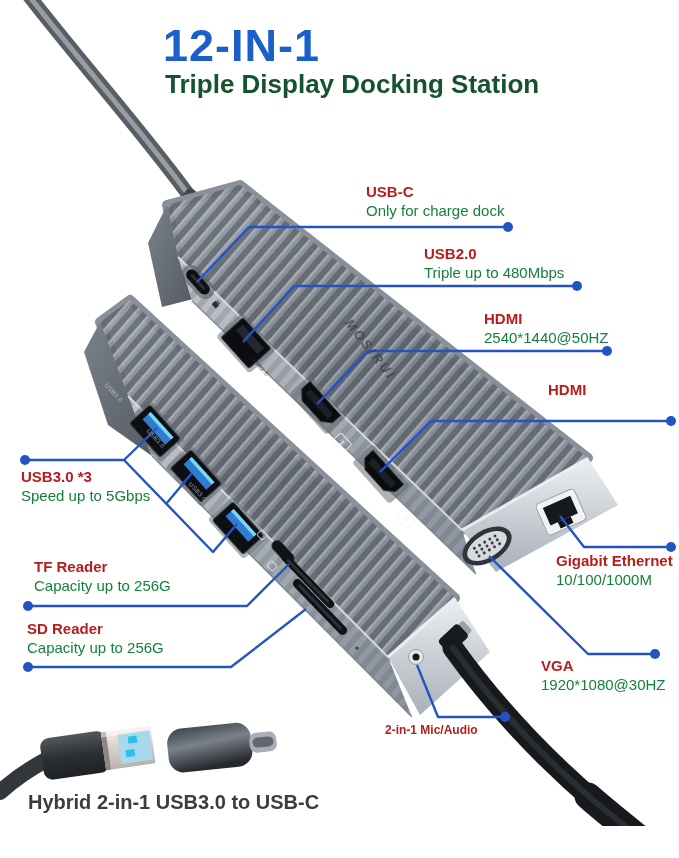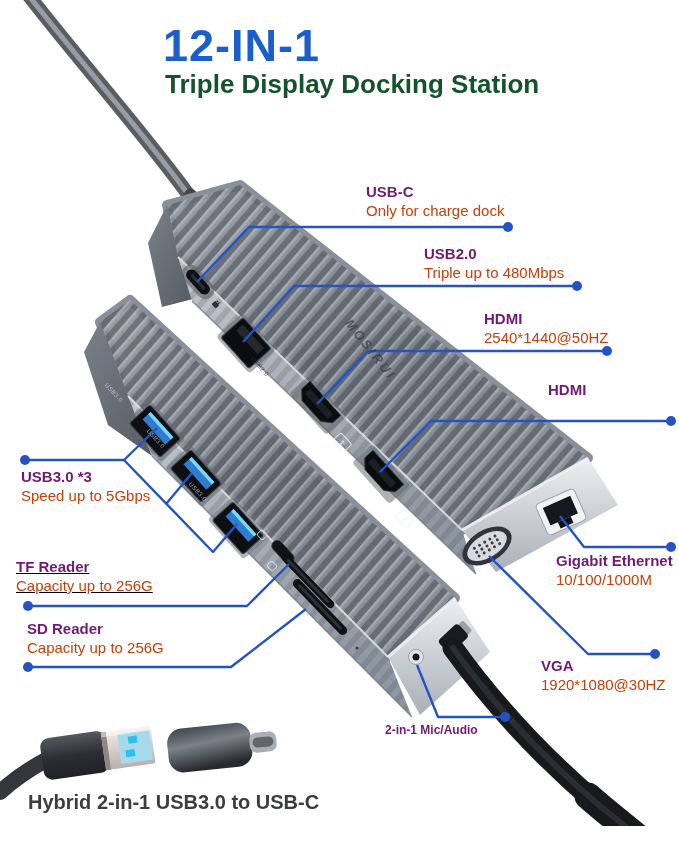--- a/index.html
+++ b/index.html
@@ -3,22 +3,22 @@
 <meta charset="utf-8">
 <style>
   html,body{margin:0;padding:0;background:#ffffff;}
   .canvas{position:relative;width:679px;height:826px;background:#ffffff;overflow:hidden;
           font-family:"Liberation Sans",sans-serif;}
   svg.art{position:absolute;left:0;top:0;}
   .hdr-title{position:absolute;left:163px;top:20px;font-size:45px;font-weight:800;
              color:#1a5fca;letter-spacing:1px;}
   .hdr-sub{position:absolute;left:165px;top:69px;font-size:26px;font-weight:700;color:#14532d;}
   .co{position:absolute;white-space:nowrap;}
-  .co-title{font-size:15px;font-weight:700;color:#701a75;line-height:19px;}
-  .co-desc{font-size:15px;font-weight:400;color:#c2410c;line-height:19px;}
+  .co-title{font-size:15px;font-weight:700;color:#b91c1c;line-height:19px;}
+  .co-desc{font-size:15px;font-weight:400;color:#15803d;line-height:19px;}
   .co-audio .co-title{font-size:12px;}
   .brand{position:absolute;left:354px;top:316px;transform:rotate(52deg);transform-origin:0 0;
          font-size:13px;font-weight:700;font-style:italic;letter-spacing:2.5px;
          color:rgba(58,62,70,.72);}
   .badge{position:absolute;width:15px;height:11px;border:1.2px solid rgba(240,244,248,.85);
          border-radius:2px;color:rgba(240,244,248,.9);font-size:7px;font-weight:700;
          line-height:11px;text-align:center;transform:rotate(47deg);transform-origin:0 0;}
   .tinylabel{position:absolute;font-size:6px;letter-spacing:.5px;transform:rotate(47deg);
              transform-origin:0 0;color:rgba(235,240,246,.6);}
   .tinylabel.dark{color:rgba(40,44,50,.75);}
@@ -280,21 +280,21 @@
     <div class="co-title">HDMI</div>
     <div class="co-desc">2540*1440@50HZ</div>
   </div>
   <div class="co" style="left:548px;top:380px;">
     <div class="co-title">HDMI</div>
   </div>
   <div class="co" style="left:21px;top:467px;">
     <div class="co-title">USB3.0 *3</div>
     <div class="co-desc">Speed up to 5Gbps</div>
   </div>
-  <div class="co" style="left:16px;top:557px;text-decoration:underline;">
+  <div class="co" style="left:34px;top:557px;">
     <div class="co-title">TF Reader</div>
     <div class="co-desc">Capacity up to 256G</div>
   </div>
   <div class="co" style="left:27px;top:619px;">
     <div class="co-title">SD Reader</div>
     <div class="co-desc">Capacity up to 256G</div>
   </div>
   <div class="co" style="left:556px;top:551px;">
     <div class="co-title">Gigabit Ethernet</div>
     <div class="co-desc">10/100/1000M</div>

